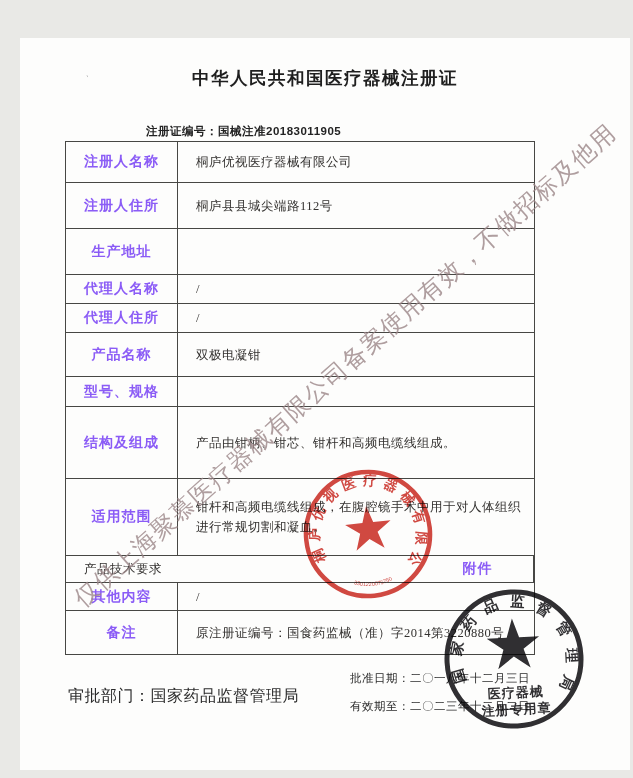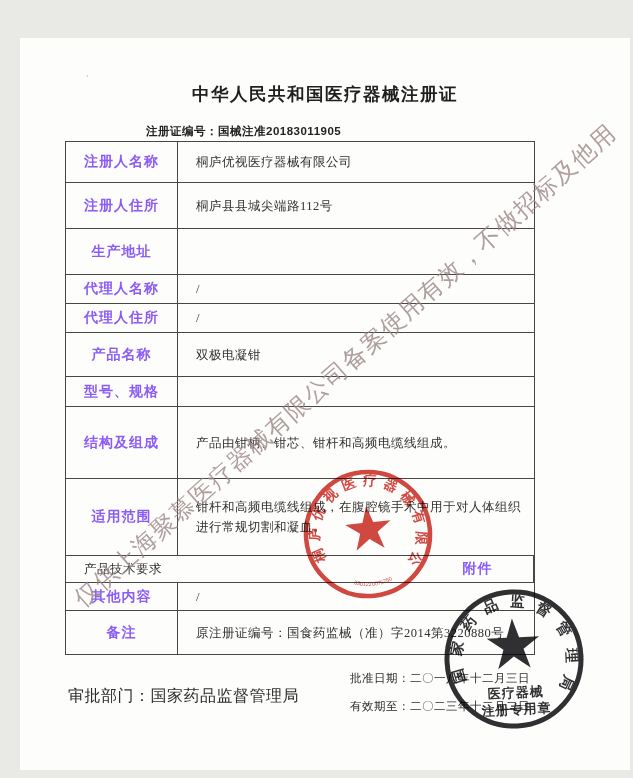--- a/index.html
+++ b/index.html
@@ -8,21 +8,21 @@
     background:#e9e9e6;
     font-family:"Liberation Sans","DejaVu Sans",sans-serif;
     color:#2b2b2b;
   }
   .page{
     position:absolute;left:20px;top:38px;right:3px;bottom:8px;
     background:#fdfdfc;
   }
   .title{
     position:absolute;left:0;top:28px;width:100%;text-align:center;
-    font-size:17.5px;font-weight:bold;letter-spacing:1.5px;color:#1f1f1f;margin-top:16px;
+    font-size:17.5px;font-weight:bold;letter-spacing:1.5px;color:#1f1f1f;
   }
   .scan-mark{
     position:absolute;left:66px;top:30px;font-size:9px;color:#9a9a9a;
     transform:rotate(20deg);
   }
   .cert-line{
     position:absolute;left:95px;top:86px;font-size:11.5px;font-weight:bold;
     letter-spacing:.5px;color:#232323;margin-left:31px;
   }
   .cert-table{

